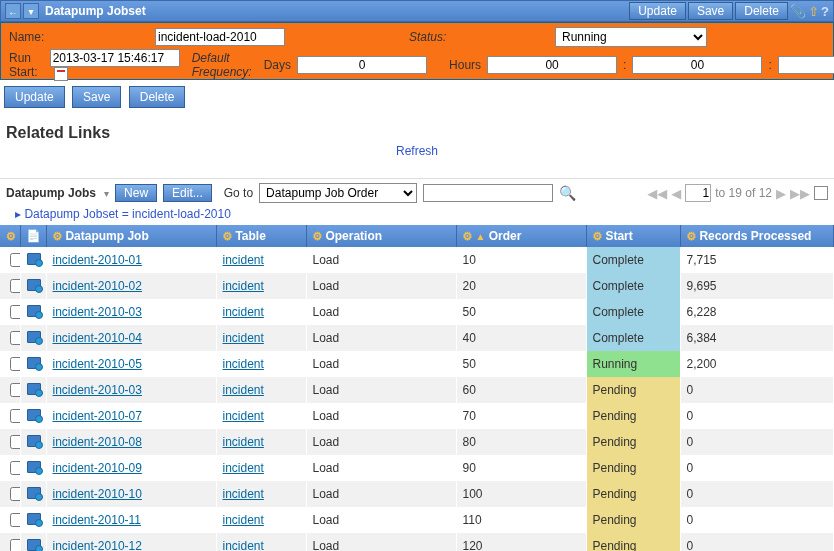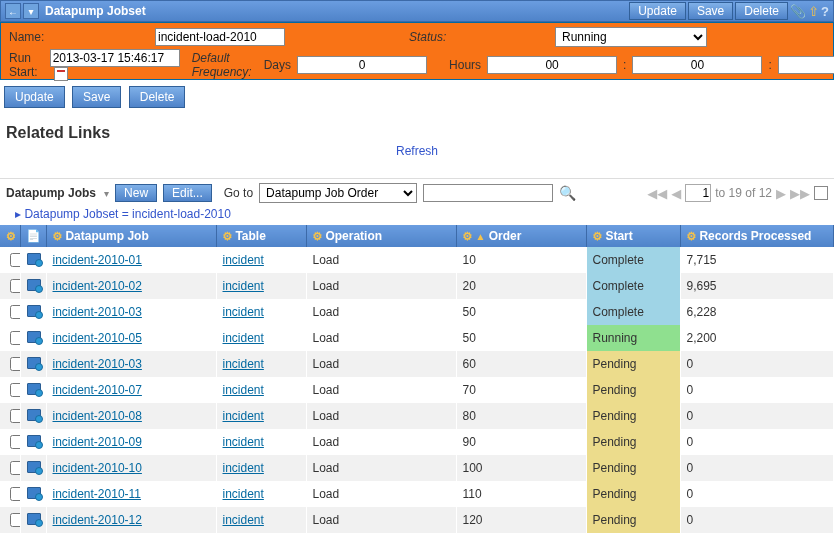--- a/index.html
+++ b/index.html
@@ -246,20 +246,30 @@
       <tr class="even">
         <td><input type="checkbox" class="row-cb" style=""></td>
         <td><span class="row-icon"></span></td>
         <td><a class="ulink">incident-2010-03</a></td>
         <td><a class="ulink">incident</a></td>
         <td>Load</td>
         <td class="num">50</td>
         <td class="status-Complete">Complete</td>
         <td class="num">6,228</td>
       </tr>
+      <tr class="odd">
+        <td><input type="checkbox" class="row-cb" style=""></td>
+        <td><span class="row-icon"></span></td>
+        <td><a class="ulink">incident-2010-04</a></td>
+        <td><a class="ulink">incident</a></td>
+        <td>Load</td>
+        <td class="num">40</td>
+        <td class="status-Complete">Complete</td>
+        <td class="num">6,384</td>
+      </tr>
       <tr class="even">
         <td><input type="checkbox" class="row-cb" style=""></td>
         <td><span class="row-icon"></span></td>
         <td><a class="ulink">incident-2010-05</a></td>
         <td><a class="ulink">incident</a></td>
         <td>Load</td>
         <td class="num">50</td>
         <td class="status-Running">Running</td>
         <td class="num">2,200</td>
       </tr>

